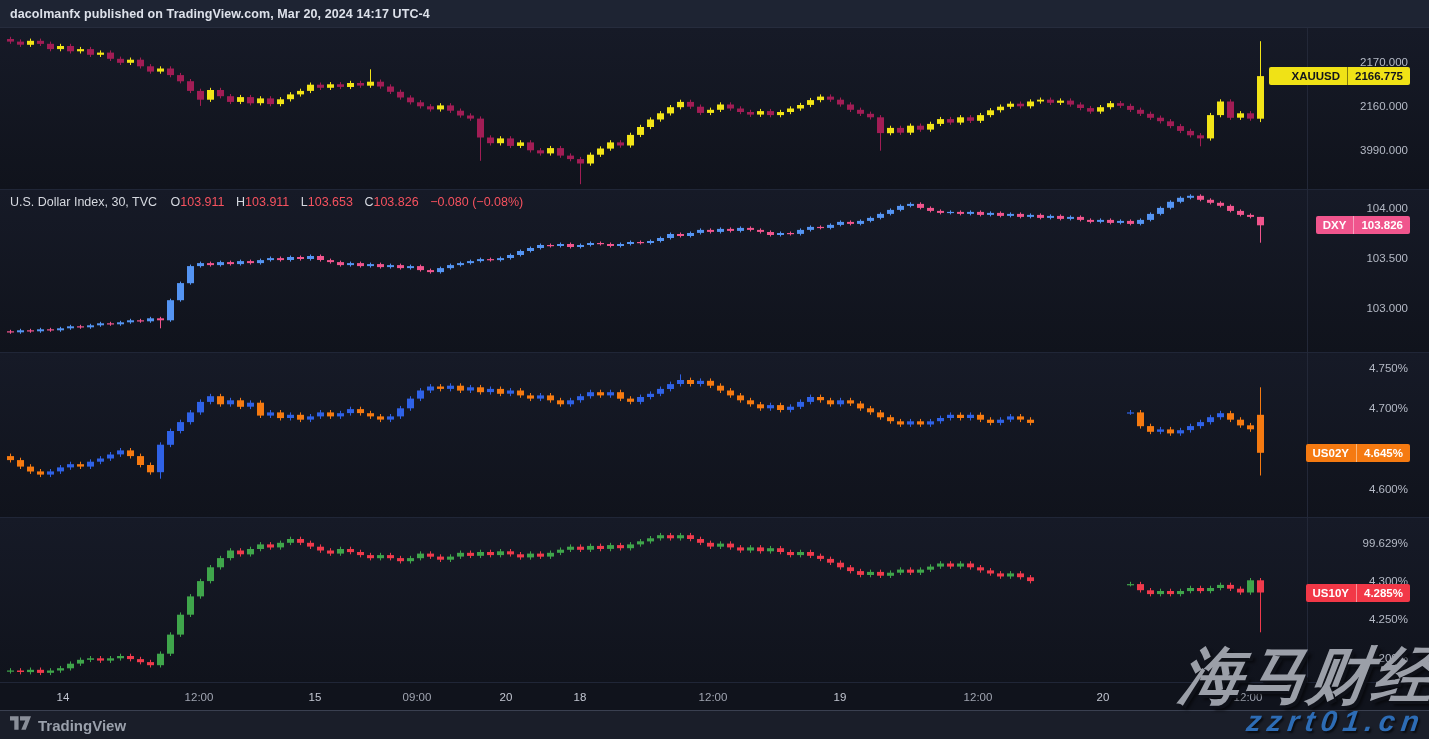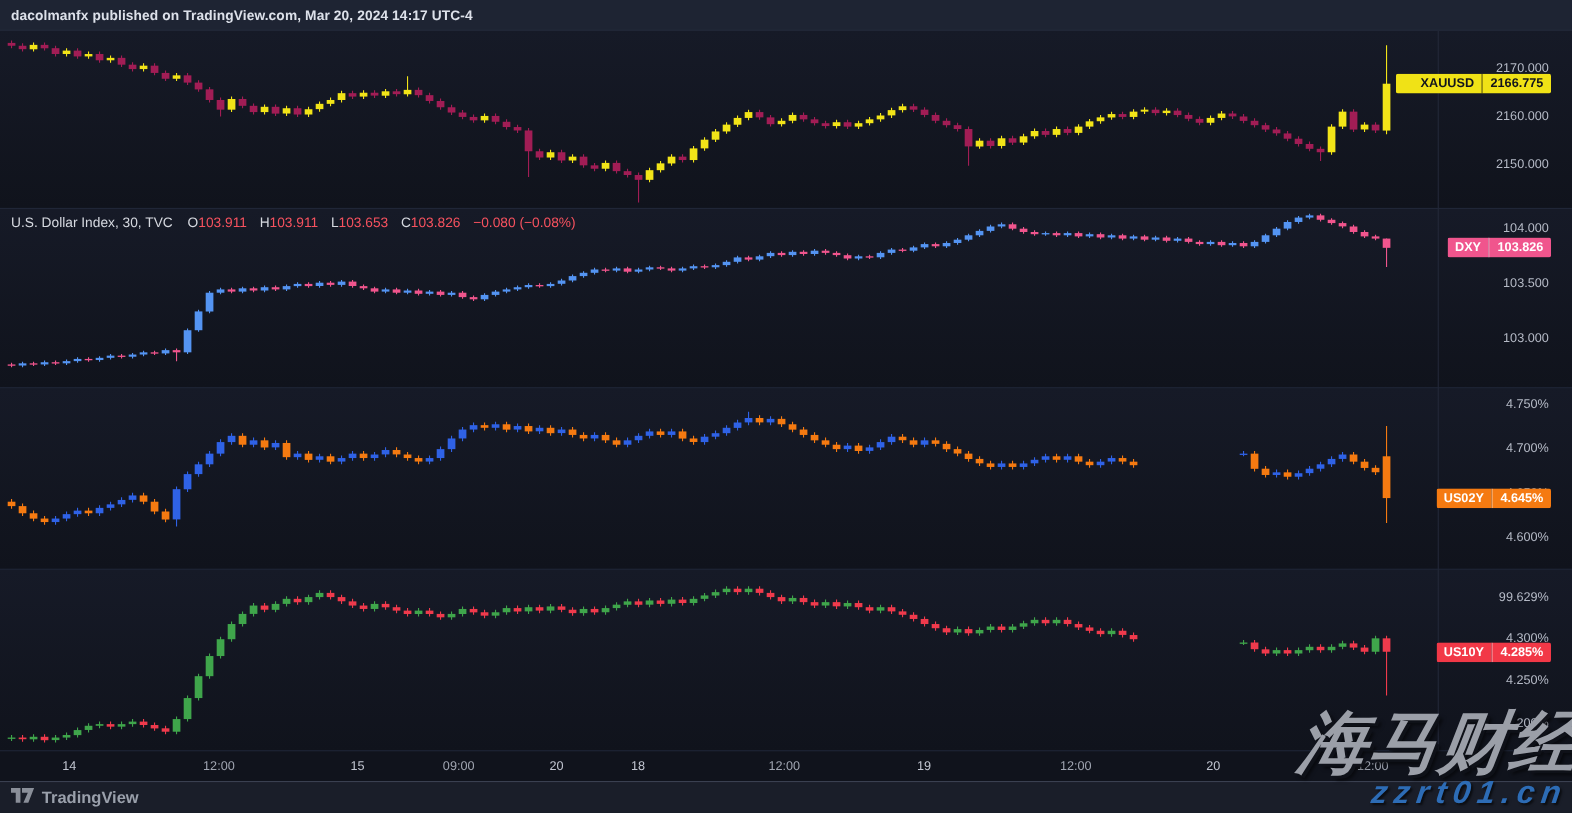--- a/index.html
+++ b/index.html
@@ -554,21 +554,21 @@
             <line x1="1260.5" x2="1260.5" y1="13.2" y2="94.1" stroke="#f2e418" stroke-width="1"></line>
             <rect x="1257" width="7" y="48.1" height="42.6" fill="#f2e418"></rect>
           </g>
         </svg>
       <div class="badge" style="top: 39.1px;">
         <span class="b-label" style="background: rgb(240, 226, 22); color: rgb(17, 20, 29); padding-left: 22px;">XAUUSD</span>
         <span class="b-value" style="background: rgb(240, 226, 22); color: rgb(17, 20, 29); border-left: 1px solid rgba(0, 0, 0, 0.45);">2166.775</span>
       </div>
     <div class="ylab" style="top: 33.9px;">2170.000</div>
         <div class="ylab" style="top: 77.9px;">2160.000</div>
-        <div class="ylab" style="top: 121.8px;">2150.000</div>
+        <div class="ylab" style="top: 121.8px;">3990.000</div>
       </div>
 
     <div class="panel p1">
       <svg width="1307" height="162" viewBox="0 0 1307 162">
           <g>
             <line x1="10.5" x2="10.5" y1="139.8" y2="143.8" stroke="#f0558d" stroke-width="1"></line>
             <rect x="7" width="7" y="141.3" height="1.2" fill="#f0558d"></rect>
           </g>
           <g>
             <line x1="20.5" x2="20.5" y1="138.8" y2="143.8" stroke="#5494f2" stroke-width="1"></line>
@@ -2049,21 +2049,21 @@
         <div class="ylab" style="top: 101.3px;">4.250%</div>
         <div class="ylab" style="top: 139.5px;">4.200%</div>
       </div>
 
     <div class="vline"></div>
   </div>
 
   <div class="time-axis">
       <span class="tlab tlab-major" style="left: 63px;">14</span>
       <span class="tlab" style="left: 199px;">12:00</span>
-      <span class="tlab tlab-major" style="left: 325px;">15</span>
+      <span class="tlab tlab-major" style="left: 315px;">15</span>
       <span class="tlab" style="left: 417px;">09:00</span>
       <span class="tlab tlab-major" style="left: 506px;">20</span>
       <span class="tlab tlab-major" style="left: 580px;">18</span>
       <span class="tlab" style="left: 713px;">12:00</span>
       <span class="tlab tlab-major" style="left: 840px;">19</span>
       <span class="tlab" style="left: 978px;">12:00</span>
       <span class="tlab tlab-major" style="left: 1103px;">20</span>
       <span class="tlab" style="left: 1248px;">12:00</span>
     </div>
 

